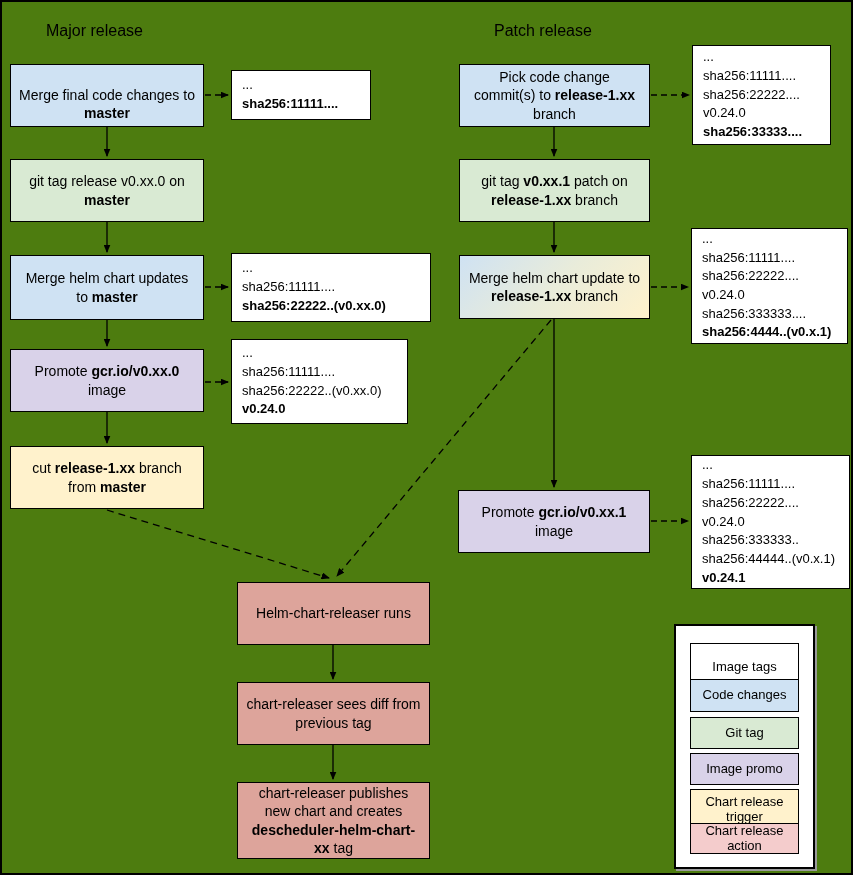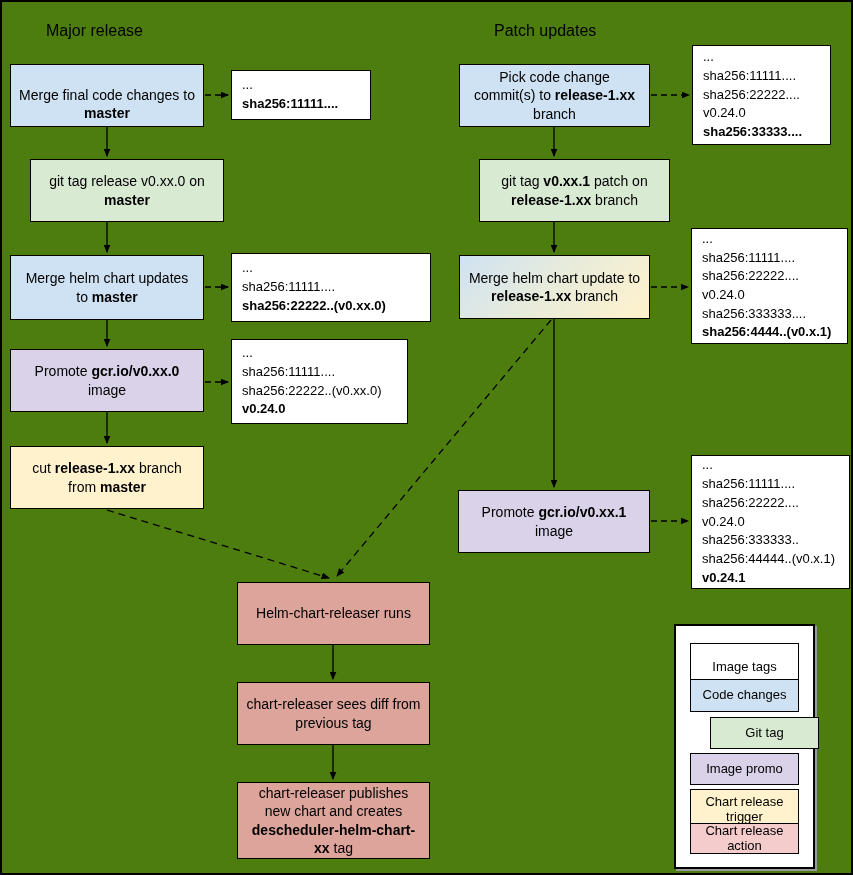--- a/index.html
+++ b/index.html
@@ -3,21 +3,21 @@
 <meta charset="utf-8">
 <style>
   html,body{margin:0;padding:0;background:#fff;font-family:"Liberation Sans",sans-serif;color:#000;}
   #canvas{position:relative;width:853px;height:875px;box-sizing:border-box;border:2px solid #000;background:#4d7c0f;overflow:hidden;}
   .col-title{position:absolute;font-size:16px;white-space:nowrap;}
   .box{position:absolute;box-sizing:border-box;border:1px solid #000;display:flex;align-items:center;justify-content:center;
        text-align:center;font-size:14px;line-height:1.3;padding:4px 7px;overflow-wrap:break-word;word-break:break-word;}
   .note{position:absolute;box-sizing:border-box;border:1px solid #000;background:#fff;font-size:13px;line-height:1.44;
         padding:4px 8px 4px 10px;display:flex;flex-direction:column;justify-content:center;text-align:left;white-space:nowrap;overflow:hidden;}
   .fill-code{background:var(--code);}
-  .fill-git{background:var(--git);margin-left:20px;}
+  .fill-git{background:var(--git);}
   .fill-promo{background:var(--promo);}
   .fill-trigger{background:var(--trigger);}
   .fill-action{background:var(--action);}
   .fill-tags{background:var(--tags);}
   .fill-mixed{background:linear-gradient(135deg,var(--code) 0%,#e9ecda 50%,var(--trigger) 100%);}
   .fill-action-light{background:var(--action_light);}
   #arrow-layer{position:absolute;left:0;top:0;width:853px;height:875px;pointer-events:none;}
   #legend{position:absolute;box-sizing:border-box;left:672px;top:622px;width:141px;height:245px;border:2px solid #000;
           background:#fff;box-shadow:2px 2px 0 #9a9a9a;}
   .legend-item{position:absolute;left:14px;width:109px;box-sizing:border-box;border:1px solid #000;display:flex;
@@ -53,21 +53,21 @@
 
     <line x1="649" y1="93" x2="687" y2="93" stroke="#000" stroke-width="1.3" stroke-dasharray="6,4" marker-end="url(#ah)"></line>
     <line x1="649" y1="285" x2="686" y2="285" stroke="#000" stroke-width="1.3" stroke-dasharray="6,4" marker-end="url(#ah)"></line>
     <line x1="649" y1="519" x2="686" y2="519" stroke="#000" stroke-width="1.3" stroke-dasharray="6,4" marker-end="url(#ah)"></line>
 
     <line x1="105" y1="508" x2="327" y2="576" stroke="#000" stroke-width="1.3" stroke-dasharray="7,5" marker-end="url(#ah)"></line>
     <line x1="549" y1="318" x2="335" y2="574" stroke="#000" stroke-width="1.3" stroke-dasharray="7,5" marker-end="url(#ah)"></line>
   </svg>
 
   <div class="col-title" style="left:44px;top:20px;">Major release</div>
-  <div class="col-title" style="left:492px;top:20px;">Patch updates</div>
+  <div class="col-title" style="left:492px;top:20px;">Patch release</div>
 
   <div class="box fill-code" style="left:8px;top:62px;width:194px;height:63px;align-items:flex-end;">
       <span><span>Merge final code changes to </span><b>master</b></span>
     </div>
   <div class="box fill-git" style="left:8px;top:157px;width:194px;height:63px;">
       <span><span>git tag release v0.xx.0 on </span><b>master</b></span>
     </div>
   <div class="box fill-code" style="left:8px;top:253px;width:194px;height:65px;">
       <span><span>Merge helm chart updates to </span><b>master</b></span>
     </div>

